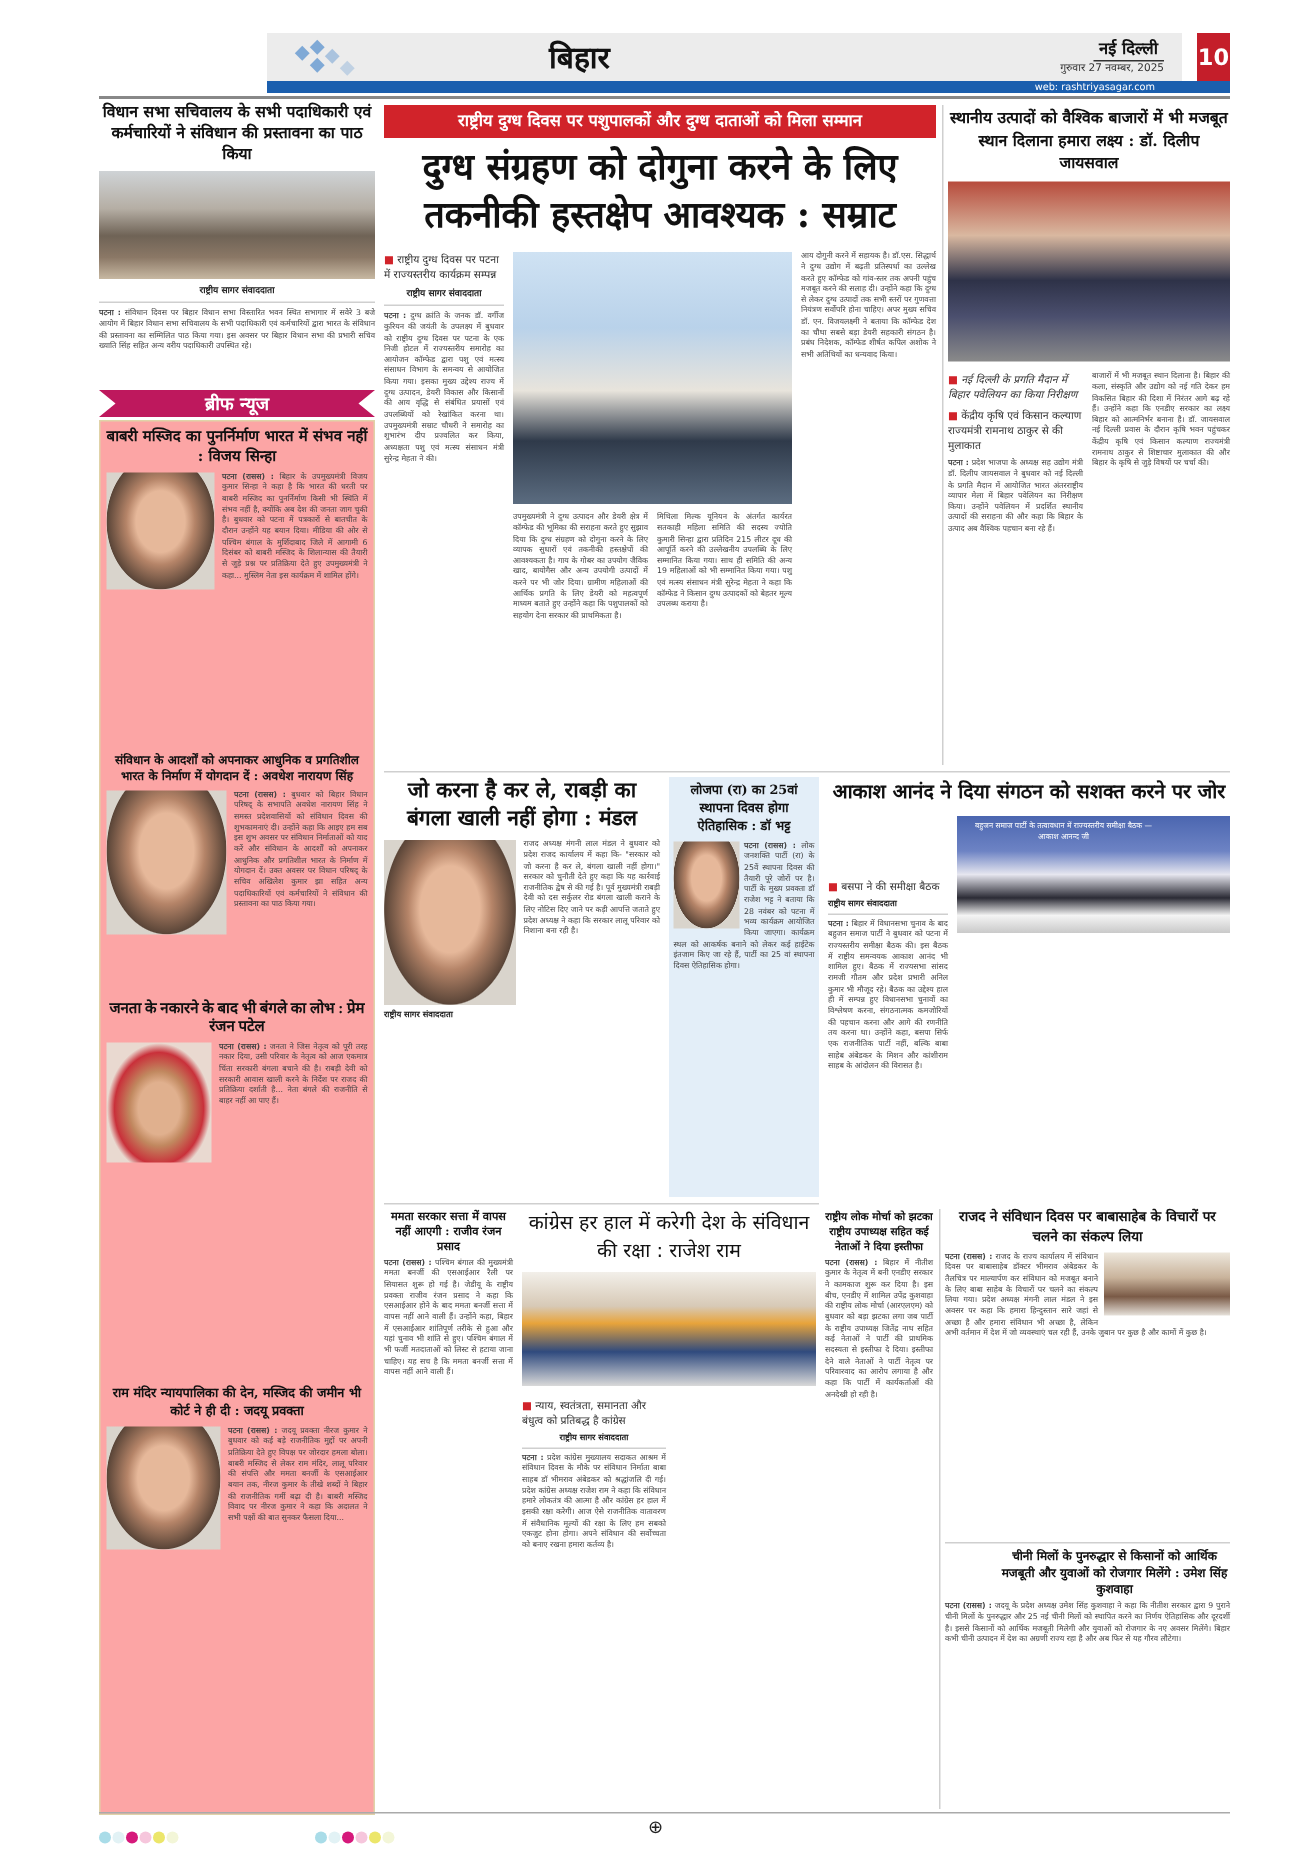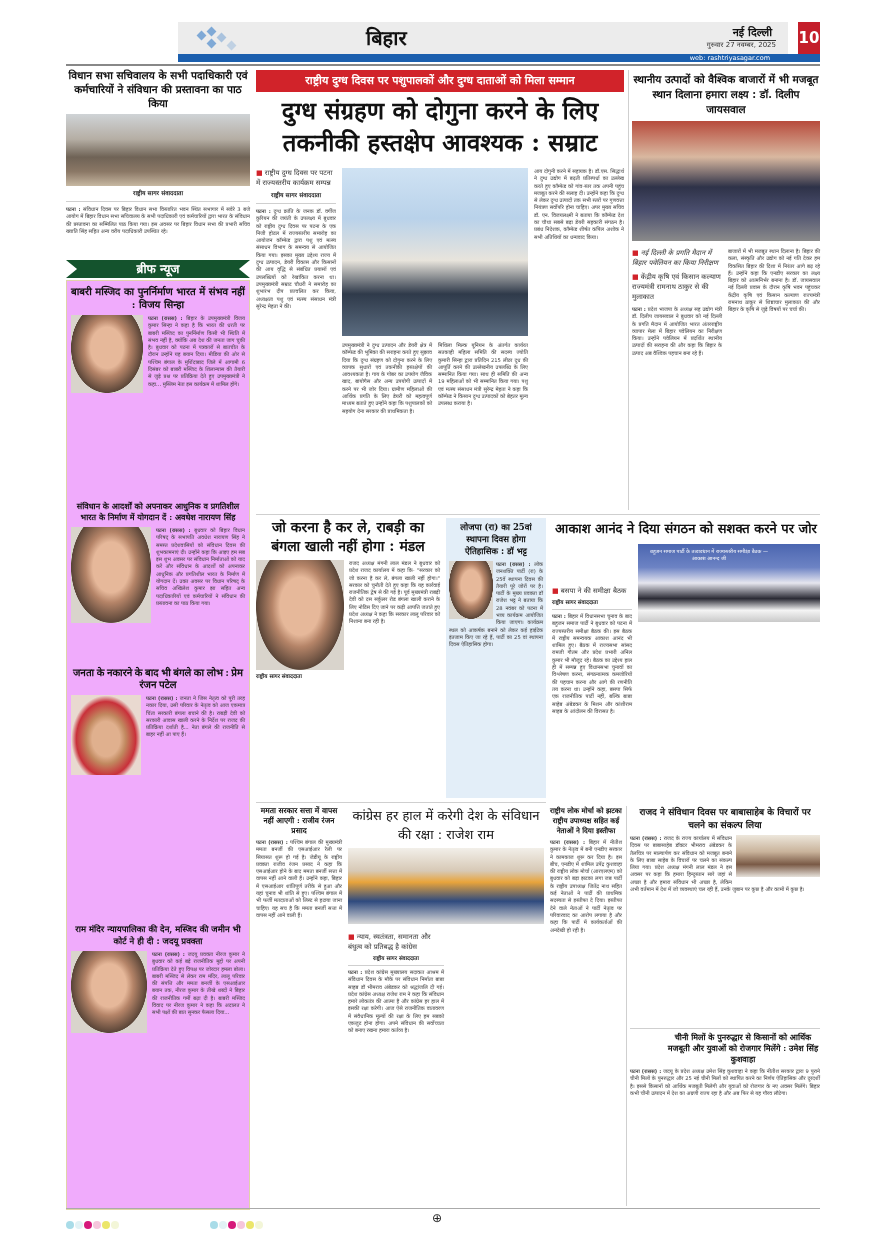--- a/index.html
+++ b/index.html
@@ -28,22 +28,22 @@
   .txt { font-size: 5.2px; line-height: 7.3px; color: #444; text-align: justify; }
   .byline { font-size: 6px; color: #222; text-align: center; font-weight: bold; }
   .photo { position: absolute; overflow: hidden; }
   .redbar { background: #d1232a; color: #fff; }
   .bullet:before { content: "■ "; color: #d1232a; }
   .vsep { position:absolute; width:1px; background:#cfcfcf; }
   .hsep { position:absolute; height:1px; background:#cfcfcf; }
 
   
   .left-top { left: 0; top: 48px; width: 184px; }
-  .brief-banner { position: absolute; left: 0; top: 240px; width: 184px; height: 18px; background:#14532d; color:#fff; font-family:"DejaVu Serif",serif; font-weight:bold; font-size:12px; text-align:center; line-height:18px; clip-path: polygon(0 0,100% 0,94% 50%,100% 100%,0 100%,6% 50%); }
-  .brief-box { position: absolute; left: 0; top: 260px; width: 184px; height: 930px; background: #f0abfc; border: 1px solid #e0d3a8; }
+  .brief-banner { position: absolute; left: 0; top: 240px; width: 184px; height: 18px; background:#be185d; color:#fff; font-family:"DejaVu Serif",serif; font-weight:bold; font-size:12px; text-align:center; line-height:18px; clip-path: polygon(0 0,100% 0,94% 50%,100% 100%,0 100%,6% 50%); }
+  .brief-box { position: absolute; left: 0; top: 260px; width: 184px; height: 930px; background: #fca5a5; border: 1px solid #e0d3a8; }
   .brief-hd { font-size: 9.5px; font-family: "DejaVu Serif", serif; font-weight: bold; color:#111; text-align:center; line-height: 12px; }
 
   .face { background: radial-gradient(ellipse at 50% 42%, #e6b89a 0 32%, #b58468 45%, #5a4538 70%, #d9d4cc 71%); }
   .crowd { background: linear-gradient(180deg,#cfd3d6 0%,#b5aea4 35%,#6f6356 60%,#8b7866 80%,#c7b8a2 100%); }
   .stage { background: linear-gradient(180deg,#cfe2f3 0%,#b9d2ea 30%,#e8e4dc 55%,#2f3a4a 75%,#5b6c80 100%); }
   .meeting { background: linear-gradient(180deg,#4b66b0 0%,#6d83c4 30%,#e6e6ef 50%,#2b2b35 70%,#f4f4f4 85%,#c9c9c9 100%); }
   .greeting { background: linear-gradient(180deg,#b74b3c 0%,#d9b8a0 30%,#2e3248 55%,#4b4f6e 75%,#8a8a8a 100%); }
   .statue { background: linear-gradient(180deg,#f2efe9 0%,#d7c9b6 30%,#e8a43b 45%,#2f4a7e 70%,#d9d9d9 100%); }
   .portrait-red { background: radial-gradient(ellipse at 50% 55%, #e0b08e 0 28%, #c1885f 40%, #c9303a 60%, #e9d9d0 70%); }
   .cam { background: linear-gradient(180deg,#ede7dc 0%,#c9b39b 40%,#7a5a46 70%,#e6e1da 100%); }

